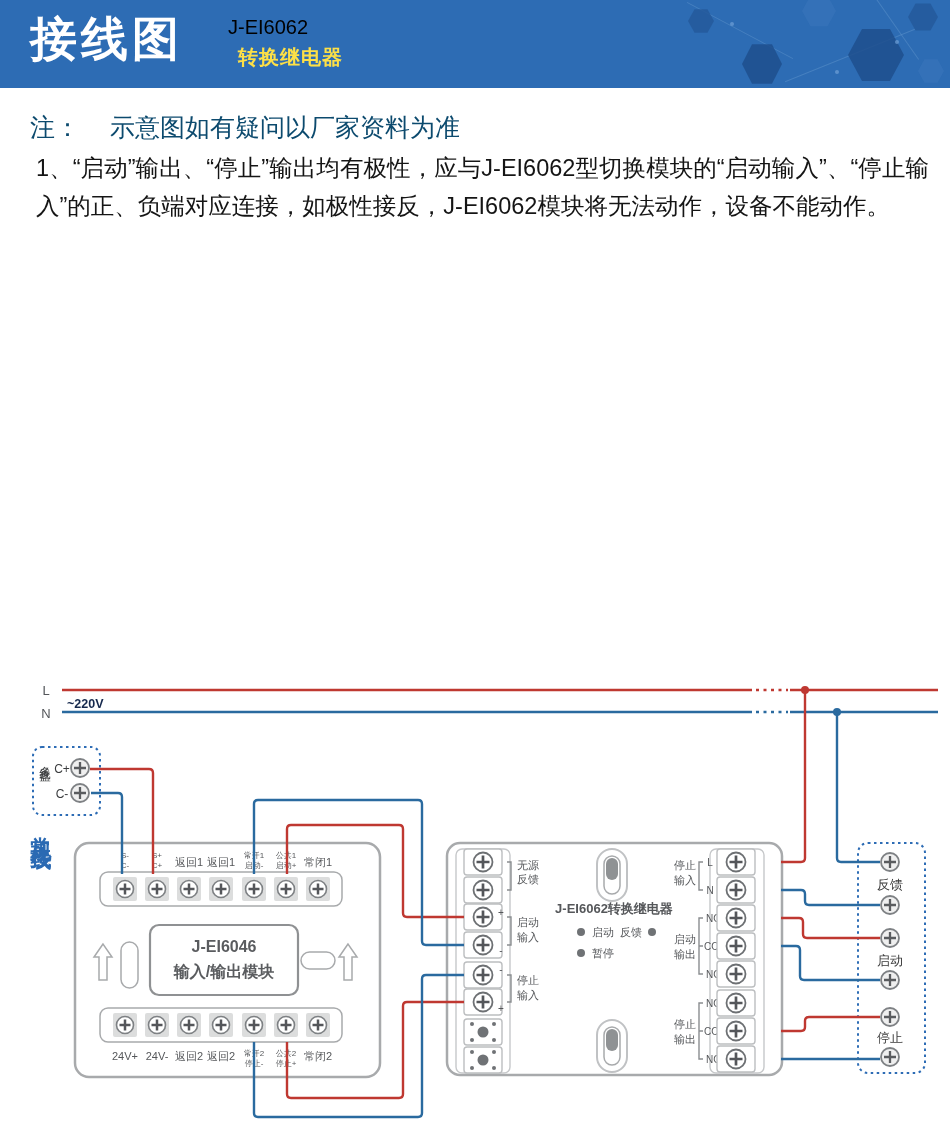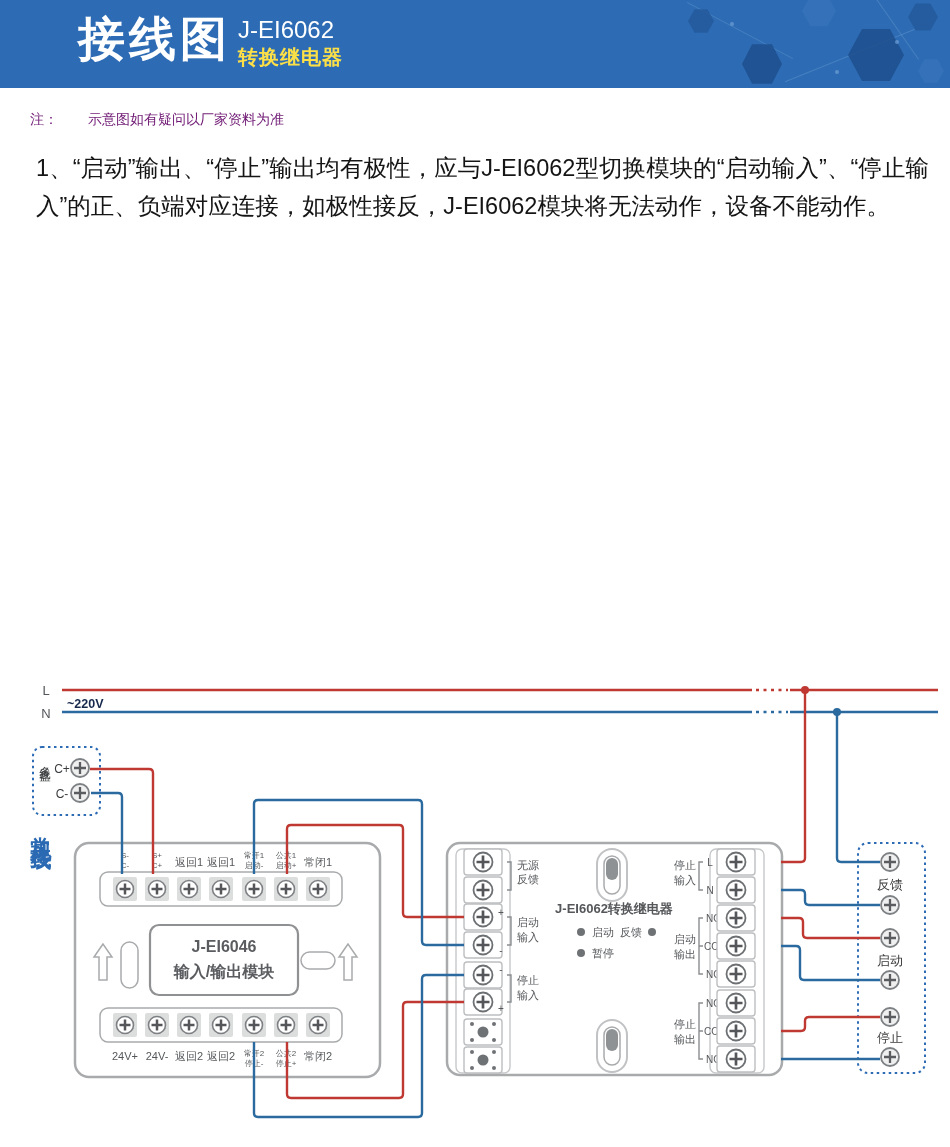--- a/index.html
+++ b/index.html
@@ -1,31 +1,31 @@
 <!DOCTYPE html>
 <html><head>
 <meta charset="utf-8">
 <style>
   html,body{margin:0;padding:0;background:#fff;}
   body{font-family:"Liberation Sans","DejaVu Sans",sans-serif;}
   .page{position:relative;width:950px;height:1147px;background:#fff;overflow:hidden;}
 
   
   .hdr{position:absolute;left:0;top:0;width:950px;height:88px;background:#2d6cb4;overflow:hidden;}
-  .hdr-title{position:absolute;left:30px;top:8px;font-size:47px;font-weight:bold;color:#fff;letter-spacing:4px;margin-left:48px;}
-  .hdr-model{position:absolute;left:238px;top:16px;font-size:24px;color:#ffffff;font-weight:500;}
+  .hdr-title{position:absolute;left:30px;top:8px;font-size:47px;font-weight:bold;color:#fff;letter-spacing:4px;}
+  .hdr-model{position:absolute;left:228px;top:16px;font-size:20px;color:#000000;font-weight:500;}
   .hdr-prod{position:absolute;left:238px;top:44px;font-size:20px;color:#fde047;font-weight:bold;letter-spacing:1px;}
   .cube{position:absolute;background:#24599b;opacity:.85;clip-path:polygon(25% 5%,75% 5%,100% 50%,75% 95%,25% 95%,0% 50%);}
   .cube.b{background:#1f4f8d;}
   .cube.c{background:#3a77bb;opacity:.55;}
   .netline{position:absolute;height:1px;background:#5e93cc;opacity:.5;}
   .netdot{position:absolute;width:4px;height:4px;border-radius:50%;background:#6fa0d6;opacity:.7;}
 
   
-  .note{position:absolute;left:30px;top:111px;font-size:14px;font-weight:500;color:#701a75;}
+  .note{position:absolute;left:30px;top:111px;font-size:25px;font-weight:500;color:#0c4a6e;}
   .note .gap{display:inline-block;width:30px;}
   .bodytext{position:absolute;left:36px;top:150px;width:893px;font-size:23.5px;line-height:37.5px;color:#151515;text-align:justify;}
   .bodytext p{margin:0;}
 
   
   .diagram-svg{position:absolute;left:0;top:0;z-index:1;}
   .vlabel{position:absolute;writing-mode:vertical-rl;text-orientation:upright;z-index:2;}
   .vlabel.panel-name{left:37px;top:757px;font-size:11.5px;color:#3a3c3e;letter-spacing:2px;}
   .vlabel.wiring{left:27px;top:820px;font-size:21px;font-weight:bold;color:#2b6ab3;letter-spacing:4px;}
 

